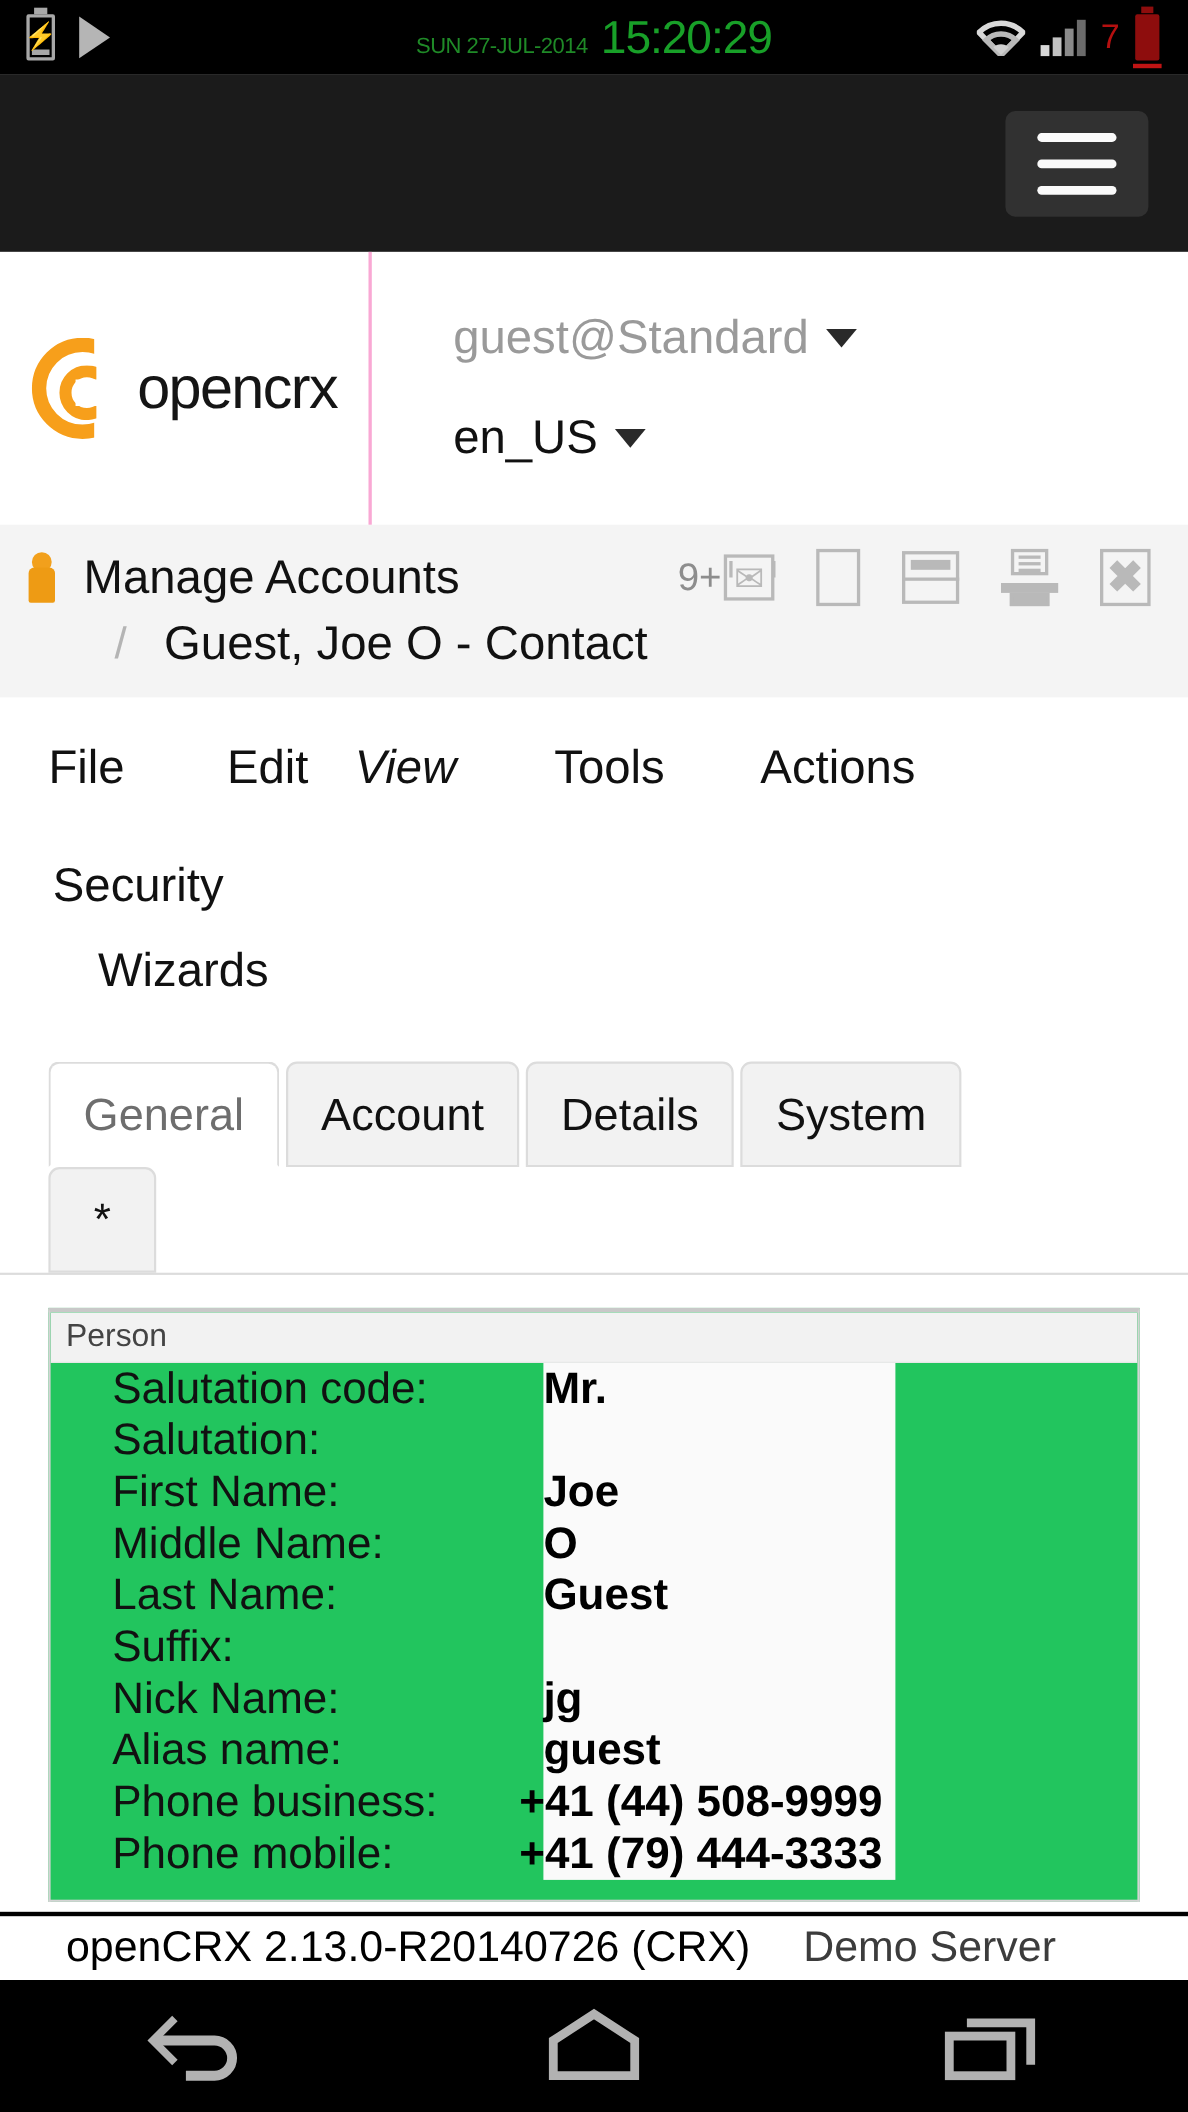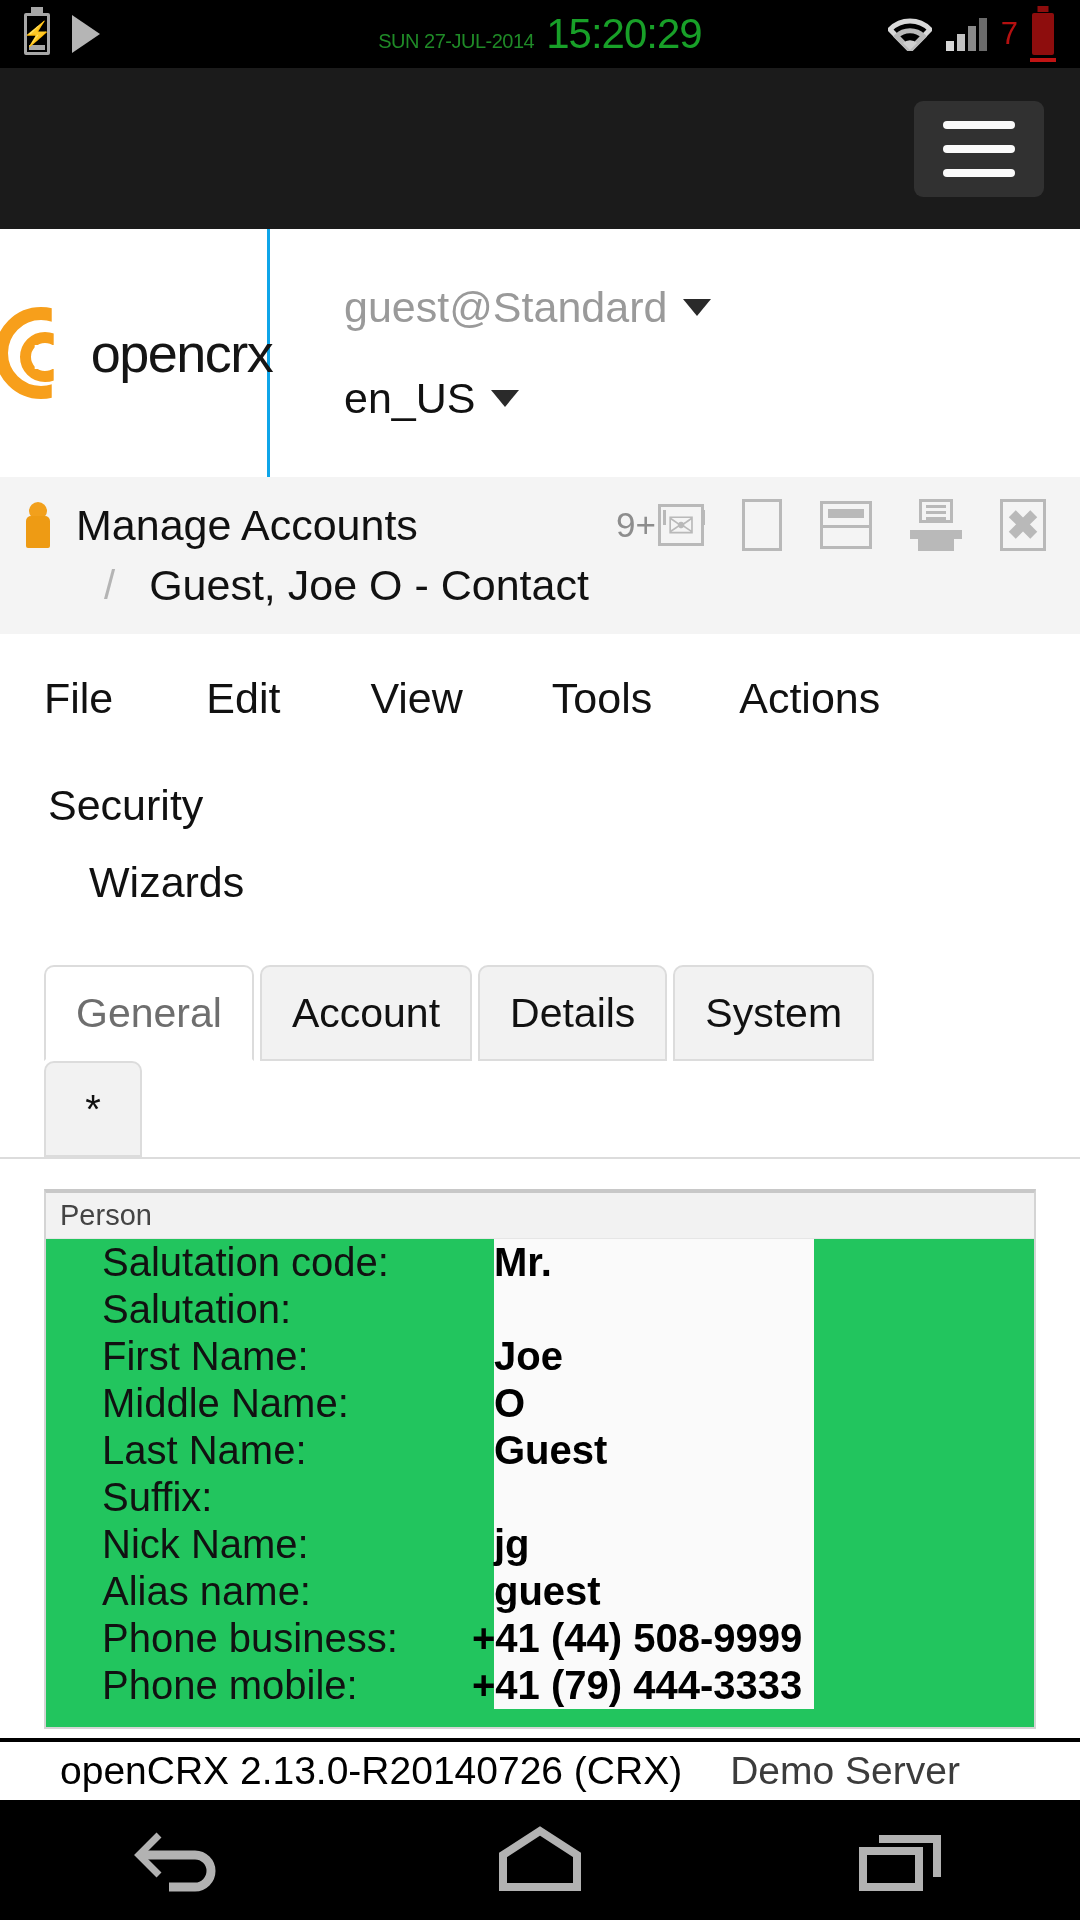--- a/index.html
+++ b/index.html
@@ -46,22 +46,22 @@
   .appbar{ height:161px; background:#1b1b1b; display:flex; align-items:center;
     justify-content:flex-end; padding-right:36px; }
   .hamburger{ width:130px; height:96px; background:#313131; border-radius:9px;
     display:flex; flex-direction:column; align-items:center; justify-content:center;
     gap:16px; }
   .hamburger span{ display:block; width:72px; height:8px; background:#fafafa;
     border-radius:4px; }
 
   
   .brandrow{ height:248px; background:#fff; display:flex; }
-  .brandcell{ width:270px; display:flex; align-items:center; justify-content:center;
-    border-right:3px solid #0ea5e9; }
+  .brandcell{ width:338px; display:flex; align-items:center; justify-content:center;
+    border-right:3px solid #f9a8d4; }
   .logo{ display:flex; align-items:center; }
   .logo-mark{ position:relative; width:92px; height:92px; margin-right:4px; }
   .logo-mark .ring{ position:absolute; border-radius:50%; }
   .ring-out{ left:0; top:0; width:92px; height:92px;
     border:13px solid #F79F1B; clip-path: polygon(0 0, 62% 0, 62% 24%, 30% 24%, 30% 76%, 62% 76%, 62% 100%, 0 100%); }
   .ring-in{ left:25px; top:25px; width:50px; height:50px;
     border:11px solid #F79F1B; clip-path: polygon(0 0, 68% 0, 68% 26%, 30% 26%, 30% 74%, 68% 74%, 68% 100%, 0 100%); }
   .logo-text{ font-size:54px; color:#151515; letter-spacing:-1.5px; }
 
   .usercell{ flex:1; display:flex; flex-direction:column; justify-content:center;
@@ -117,21 +117,21 @@
   .crumb-sub{ font-size:43px; color:#111; }
 
   
   .menubar{ padding:26px 0 0 0; }
   .menurow{ display:flex; }
   .menurow.r1 > *{ font-size:43px; color:#111; }
   .menurow.r2 > *{ font-size:43px; color:#111; }
   .mi{ padding:14px 0; }
   .r1 .mi:nth-child(1){ margin-left:44px; }
   .r1 .mi:nth-child(2){ margin-left:93px; }
-  .r1 .mi:nth-child(3){ margin-left:90px; }
+  .r1 .mi:nth-child(3){ margin-left:42px;font-style:italic; }
   .r1 .mi:nth-child(4){ margin-left:89px; }
   .r1 .mi:nth-child(5){ margin-left:87px; }
   .r2{ margin-top:30px;flex-direction:column; }
   .r2 .mi:nth-child(1){ margin-left:48px; }
   .r2 .mi:nth-child(2){ margin-left:89px; }
 
   
   .tabstrip{ margin-top:44px; padding-left:44px; display:flex; align-items:flex-end;
     position:relative; }
   .tab{ height:96px; border:2px solid #dcdcdc; border-radius:10px 10px 0 0;

